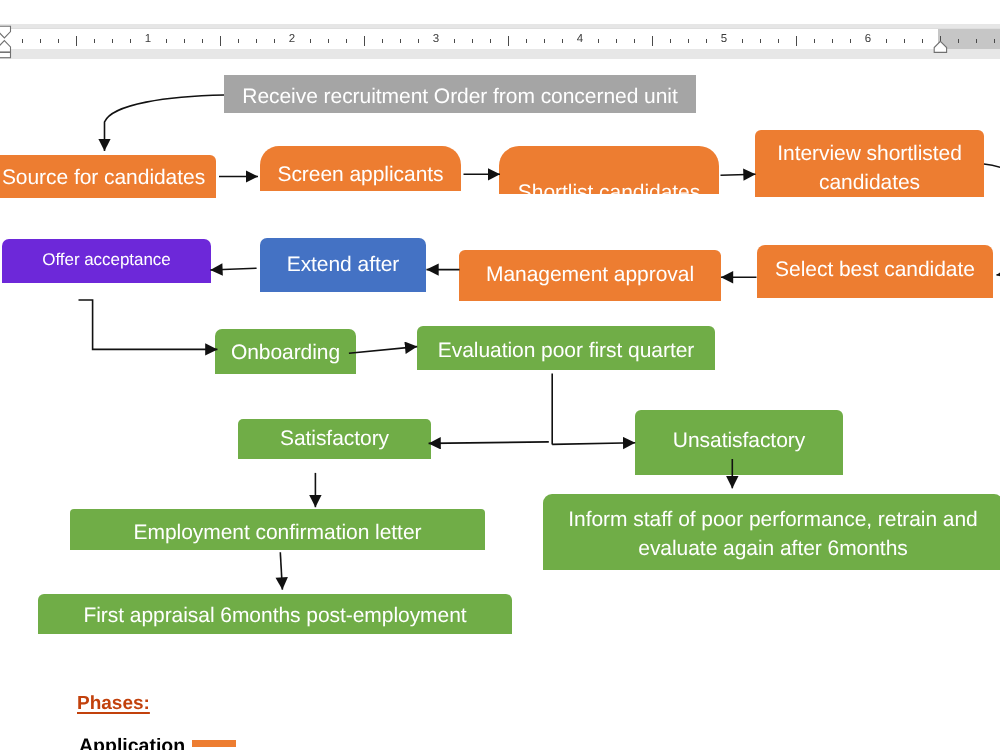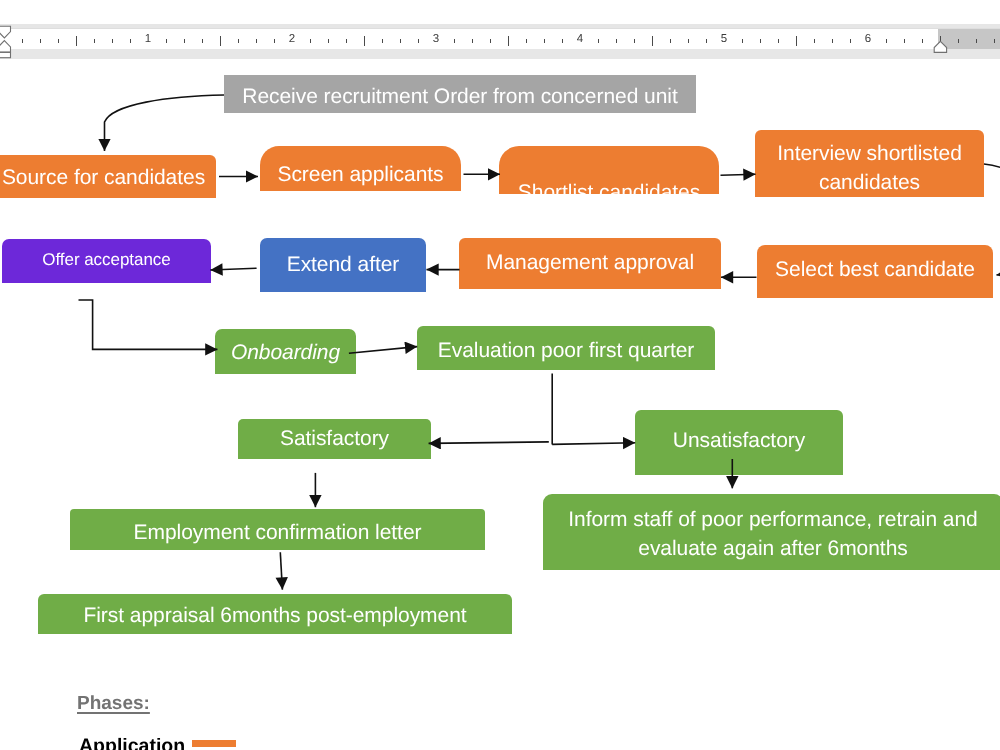--- a/index.html
+++ b/index.html
@@ -28,21 +28,21 @@
 
   .doc{position:absolute;left:0;top:48px;width:1000px;height:702px;background:transparent;}
   .ruler-gap{position:absolute;left:0;top:49px;width:1000px;height:10px;background:#e7e7e7;}
 
   
   .box{position:absolute;box-sizing:border-box;display:flex;align-items:center;
        justify-content:center;text-align:center;color:#ffffff;
        font-family:"Liberation Sans",sans-serif;font-size:21px;line-height:1.38;
        letter-spacing:-0.05px;padding:0 4px;border-radius:15px 15px 0 0;}
 
-  .legend-h{position:absolute;font-family:"Liberation Sans",sans-serif;color:#737373;
+  .legend-h{position:absolute;font-family:"Liberation Sans",sans-serif;color:#c2410c;
             font-size:19px;font-weight:bold;text-decoration:underline;
             text-underline-offset:2.5px;text-decoration-thickness:1.6px;}
   .legend-l{position:absolute;font-family:"Liberation Sans",sans-serif;color:#000;
             font-size:19.5px;font-weight:bold;}
   .legend-sw{position:absolute;}
 
   svg.overlay{position:absolute;left:0;top:0;width:1000px;height:750px;overflow:visible;}
 </style>
 </head>
 <body>
@@ -139,31 +139,31 @@
         </div>
         <div class="box" style="border-radius: 20px 20px 0px 0px; left: 499px; top: 98px; width: 220px; height: 48px; background: rgb(237, 125, 49); font-size: 21px;">
           <span style="transform: translateY(6.75px); margin-top: 32px;">Shortlist candidates</span>
         </div>
         <div class="box" style="border-radius: 6px 6px 0px 0px; left: 755px; top: 82px; width: 229px; height: 67px; background: rgb(237, 125, 49); font-size: 21px;">
           <span style="transform: translateY(5.2px);">Interview shortlisted candidates</span>
         </div>
         <div class="box" style="border-radius: 8px 8px 0px 0px; left: 757px; top: 197px; width: 236px; height: 53px; background: rgb(237, 125, 49); font-size: 21px;">
           <span style="transform: translateY(-1px);">Select best candidate</span>
         </div>
-        <div class="box" style="border-radius: 6px 6px 0px 0px; left: 459px; top: 190px; width: 262px; height: 51px; background: rgb(237, 125, 49); font-size: 21px;">
+        <div class="box" style="border-radius: 6px 6px 0px 0px; left: 459px; top: 202px; width: 262px; height: 51px; background: rgb(237, 125, 49); font-size: 21px;">
           <span style="transform: translateY(-0.15px);">Management approval</span>
         </div>
         <div class="box" style="border-radius: 7px 7px 0px 0px; left: 260px; top: 190px; width: 166px; height: 54px; background: rgb(68, 114, 196); font-size: 21px;">
           <span style="transform: translateY(0.2px);">Extend after</span>
         </div>
         <div class="box" style="border-radius: 7px 7px 0px 0px; left: 2px; top: 191px; width: 209px; height: 44px; background: #6d28d9; font-size: 17px;">
           <span style="transform: translateY(-0.8px);">Offer acceptance</span>
         </div>
         <div class="box" style="border-radius: 7px 7px 0px 0px; left: 215px; top: 281px; width: 141px; height: 45px; background: rgb(112, 173, 71); font-size: 21px;">
-          <span style="transform: translateY(2.4px); font-style: italic;">Onboarding</span>
+          <span style="transform: translateY(2.4px);">Onboarding</span>
         </div>
         <div class="box" style="border-radius: 6px 6px 0px 0px; left: 417px; top: 278px; width: 298px; height: 44px; background: rgb(112, 173, 71); font-size: 21px;">
           <span style="transform: translateY(2.65px);">Evaluation poor first quarter</span>
         </div>
         <div class="box" style="border-radius: 5px 5px 0px 0px; left: 238px; top: 371px; width: 193px; height: 40px; background: rgb(112, 173, 71); font-size: 21px;">
           <span style="transform: translateY(-0.45px);">Satisfactory</span>
         </div>
         <div class="box" style="border-radius: 6px 6px 0px 0px; left: 635px; top: 362px; width: 208px; height: 65px; background: rgb(112, 173, 71); font-size: 21px;">
           <span style="transform: translateY(-0.85px);">Unsatisfactory</span>
         </div>

